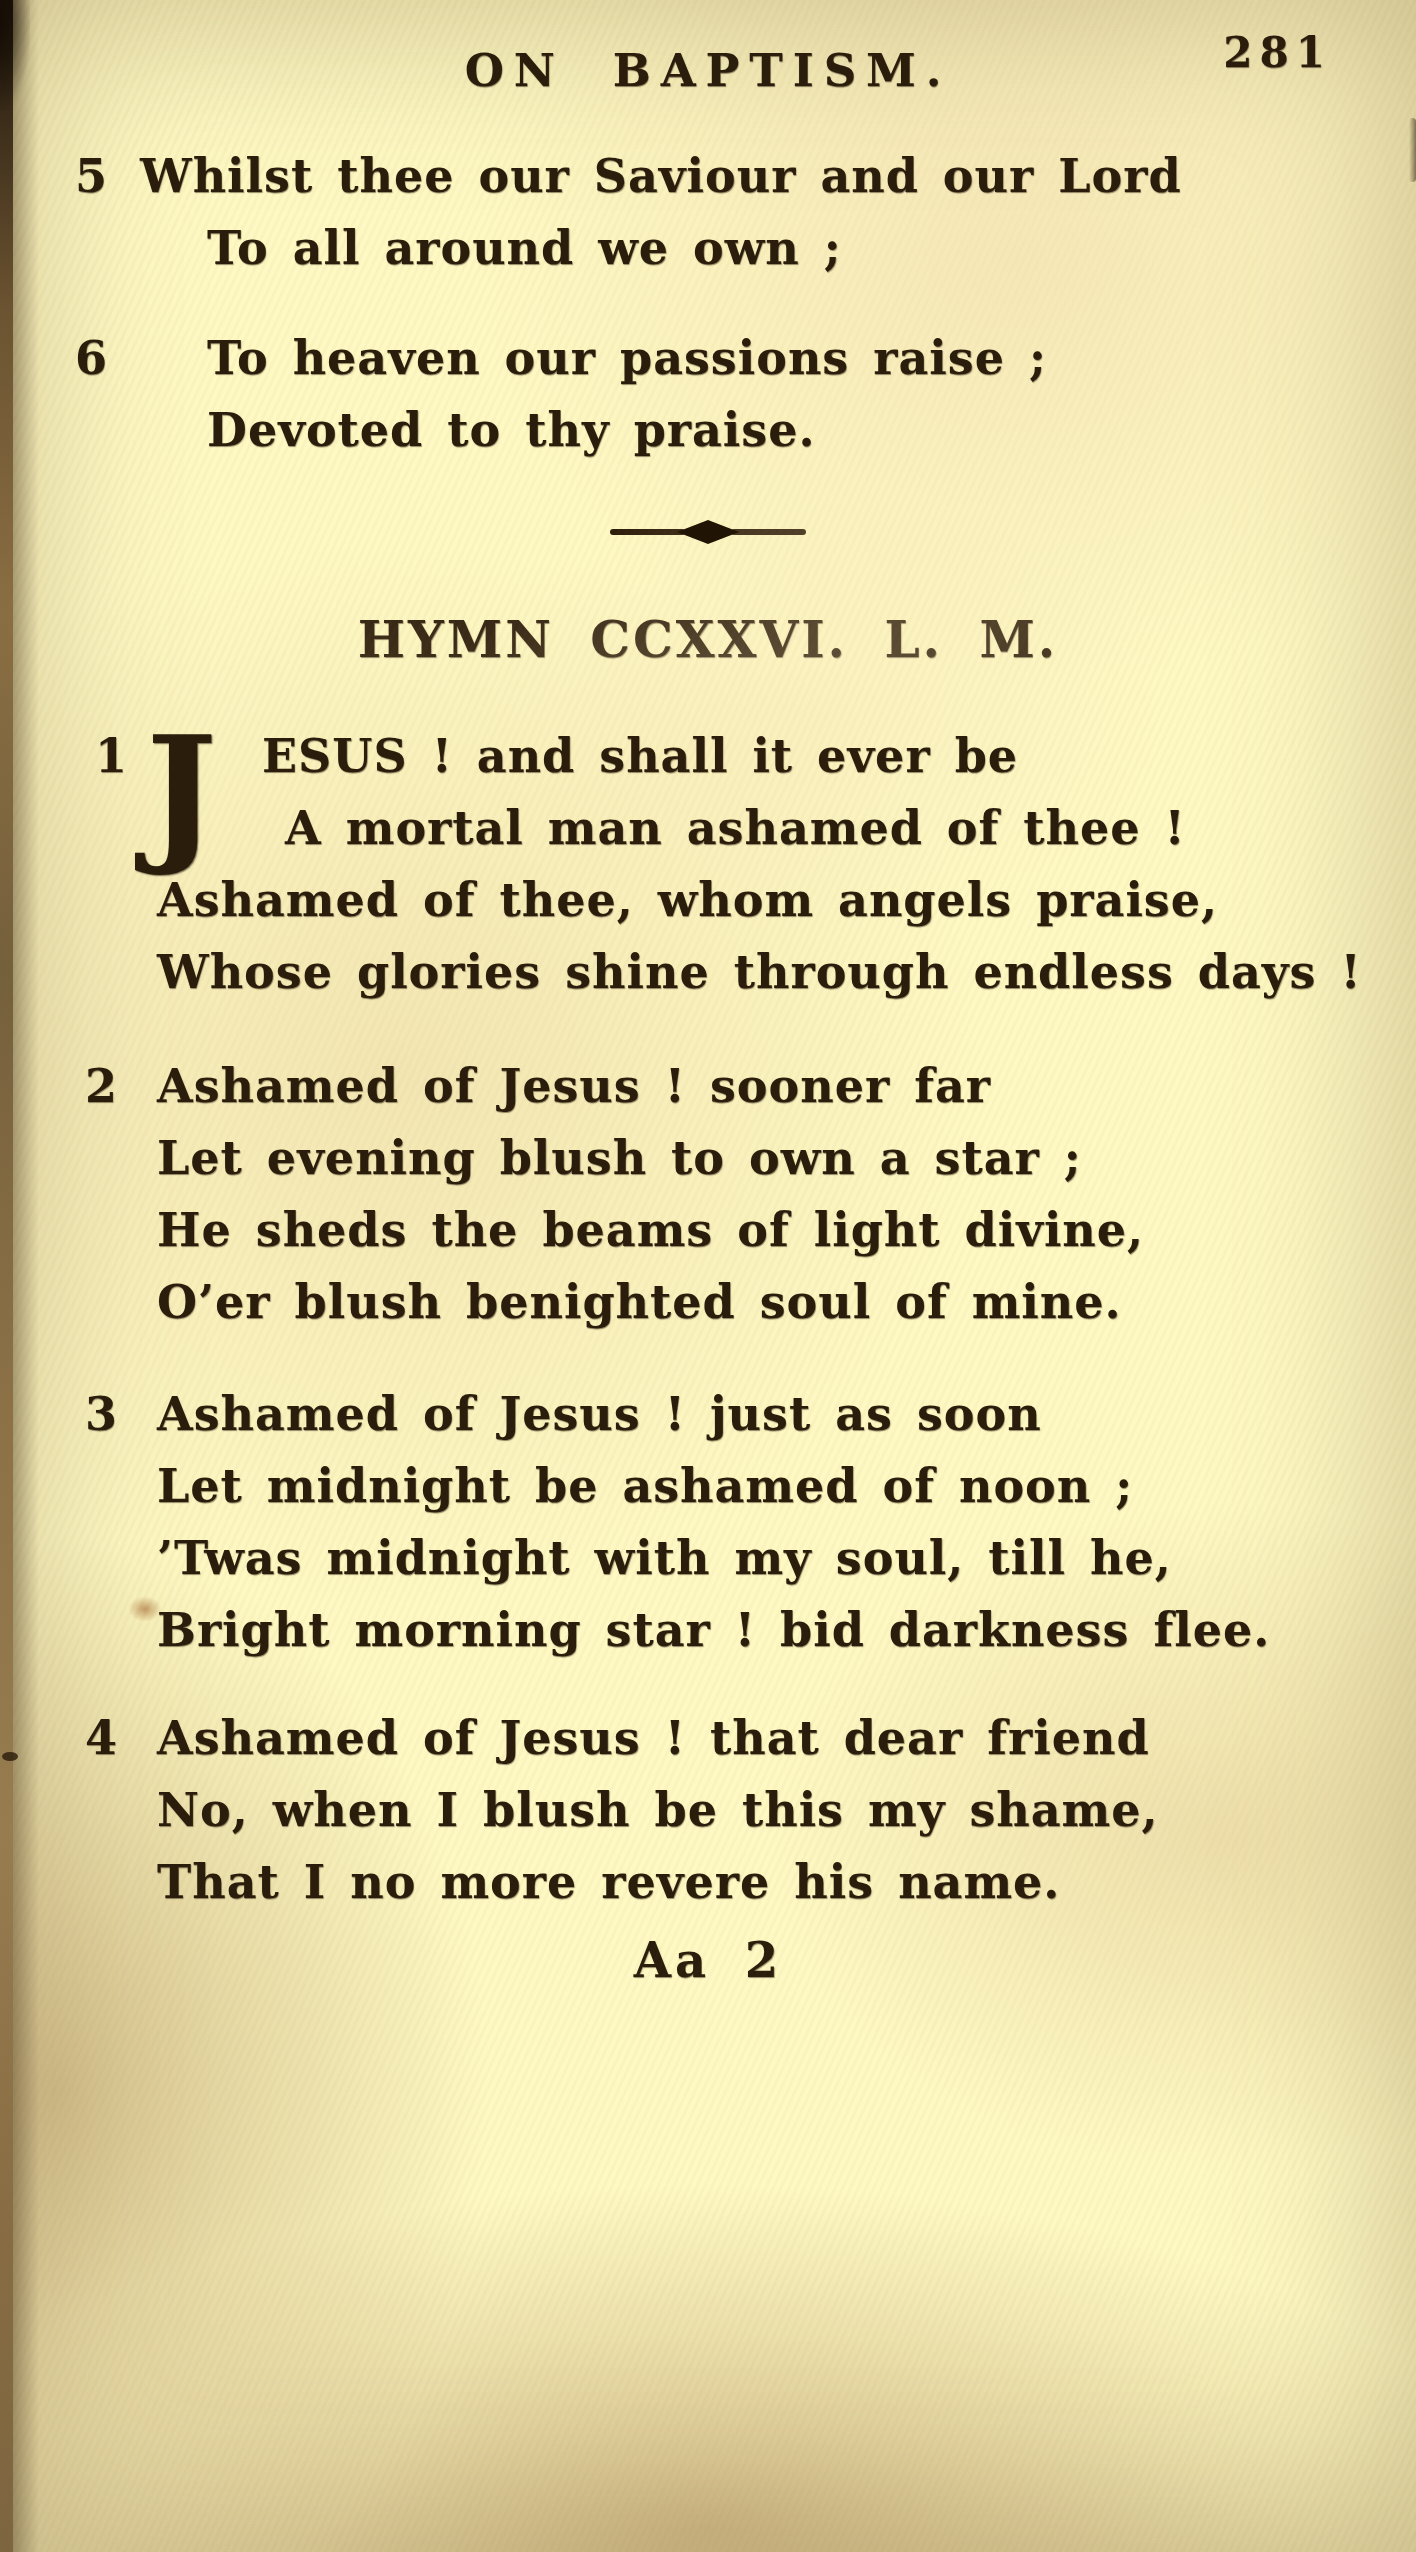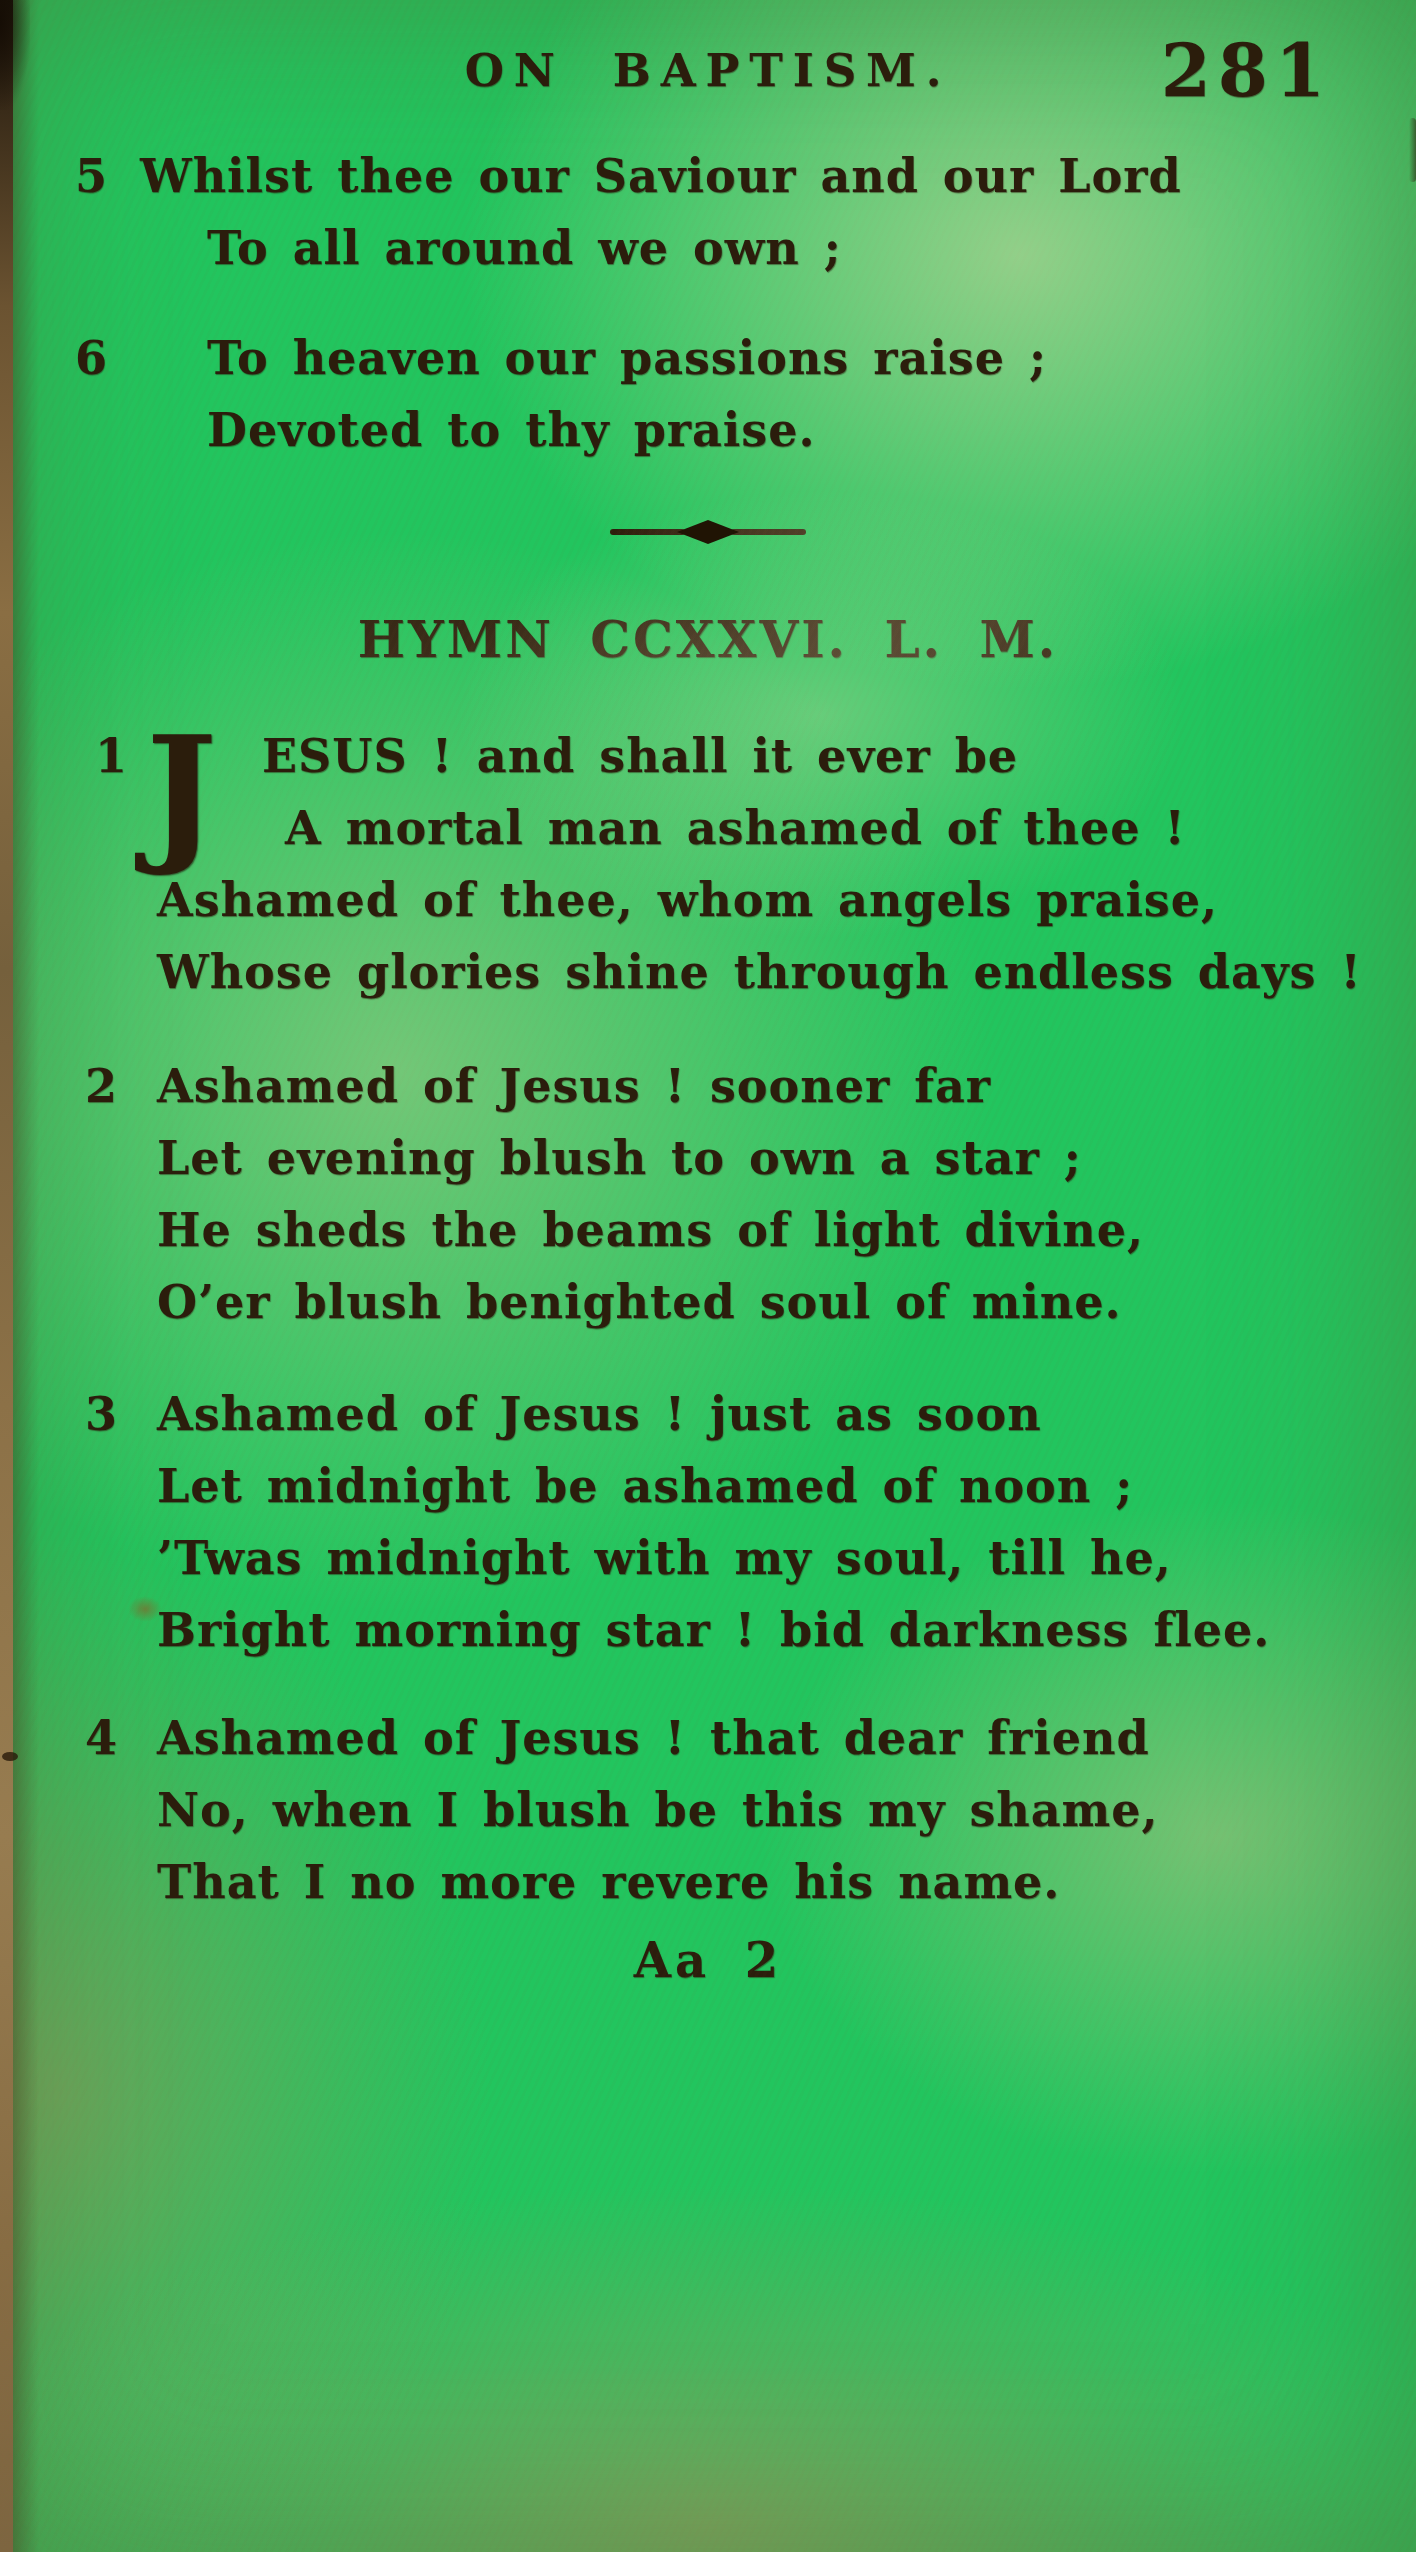--- a/index.html
+++ b/index.html
@@ -1,20 +1,20 @@
 <!DOCTYPE html>
 <html><head>
 <meta charset="utf-8">
 <style>
   html,body { margin:0; padding:0; background:#777; }
   .page {
     position:relative;
     width:1416px; height:2552px;
     overflow:hidden;
-    background:#22c55e;
+    background:#fef9c3;
     font-family:"DejaVu Serif","Liberation Serif",serif;
     font-weight:700;
     color:#2b1d0c;
   }
   
   .texture {
     position:absolute; inset:0; pointer-events:none;
     background-image:
       radial-gradient(ellipse 900px 700px at 72% 10%, rgba(238,216,172,.55), transparent 62%),
       radial-gradient(ellipse 1000px 900px at 28% 42%, rgba(226,202,154,.42), transparent 60%),
@@ -56,21 +56,21 @@
   
   .running-header { position:relative; height:70px; margin-top:36px; }
   .head-title {
     display:block; text-align:center;
     font-size:45px; line-height:70px;
     letter-spacing:.22em; word-spacing:.5em;
     text-shadow:.5px .5px 1px rgba(43,28,12,.55);
   }
   .page-num {
     position:absolute; right:84px; top:-8px;
-    font-size:72px; letter-spacing:7px;
+    font-size:42px; letter-spacing:7px;
     text-shadow:.5px .5px 1px rgba(43,28,12,.55);
   }
   
   .verse {
     position:relative;
     font-size:46px; line-height:72px;
     letter-spacing:1px; word-spacing:7px;
     text-shadow:.6px .6px 1px rgba(43,28,12,.5);
   }
   .verse .line { white-space:nowrap; }

